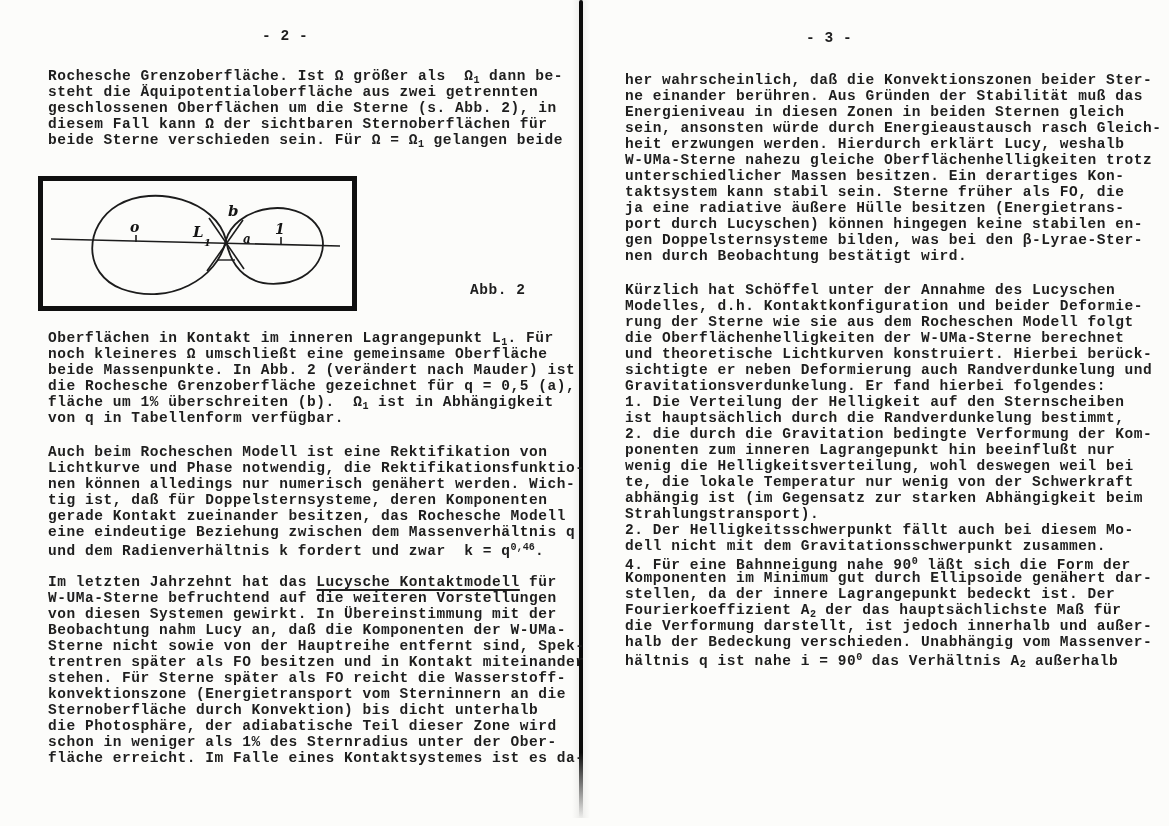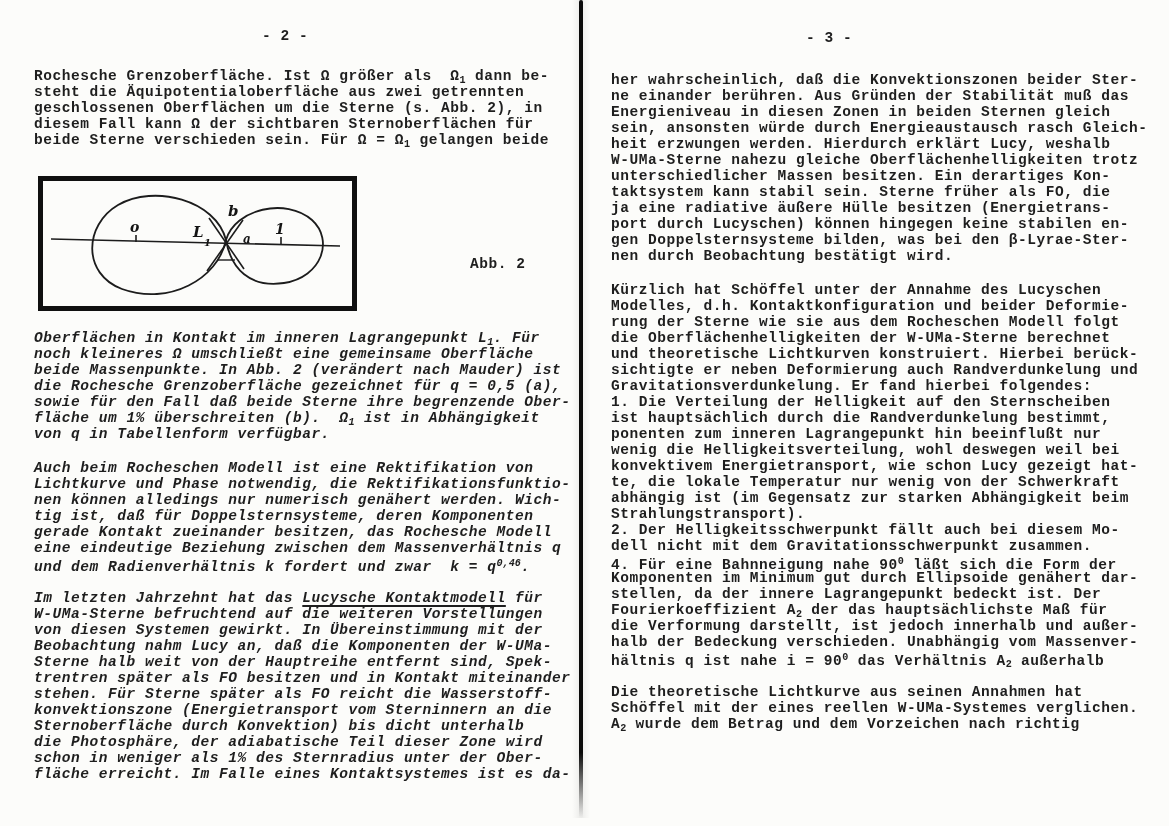--- a/index.html
+++ b/index.html
@@ -39,21 +39,21 @@
   .page-left  { left: 33px;  top: 28px; width: 542px; }
   .page-right { left: 610px; top: 30px; width: 548px; }
   .page-number {
     height: 17px; line-height: 17px;
     white-space: pre;
   }
   .page-left  .page-number { margin-left: 229px; }
   .page-right .page-number { margin-left: 196px; }
   .page-left  .body-start { margin-top: 23px; }
   .page-right .body-start { margin-top: 25px; }
-  .para { margin: 1px; }
+  .para { margin: 15px; }
   .para + .para { margin-top: 18px; }
   .line {
     white-space: pre;
     height: 16px; line-height: 16px;
   }
   sub, sup { font-size: 0.7em; letter-spacing: 0; }
   sub { vertical-align: -0.25em; }
   sup { vertical-align: 0.45em; }
   u { text-decoration: underline; text-underline-offset: 2.5px; text-decoration-thickness: 1.5px; }
   
@@ -62,30 +62,30 @@
     margin-top: 28px;
     height: 135px;
   }
   .figure-box {
     position: absolute;
     left: 5px; top: 0;
     width: 319px; height: 135px;
   }
   .figure-caption {
     position: absolute;
-    left: 437px; top: 80px;
+    left: 437px; top: 106px;
     white-space: pre;
   }
   .fig-label {
     font-family: "DejaVu Serif", serif;
     font-style: italic;
     font-weight: 700;
     fill: #141414;
   }
-  .after-figure { margin-top: 19px; font-style: italic; }
+  .after-figure { margin-top: 19px; }
 </style>
 </head>
 <body>
 
 <div class="scan">
   <div class="spine-shadow"></div>
   <div class="spine"></div>
 
   <section class="page page-left">
     <div class="page-number">- 2 -</div>
@@ -127,39 +127,38 @@
       </svg>
       <div class="figure-caption">Abb. 2</div>
     </div>
 
     <div class="after-figure">
         <div class="para">
           <div class="line">Oberflächen in Kontakt im inneren Lagrangepunkt L<sub>1</sub>. Für</div>
           <div class="line">noch kleineres Ω umschließt eine gemeinsame Oberfläche</div>
           <div class="line">beide Massenpunkte. In Abb. 2 (verändert nach Mauder) ist</div>
           <div class="line">die Rochesche Grenzoberfläche gezeichnet für q = 0,5 (a),</div>
-          <div class="line">sowie für den Fall daß beide Sterne ihre begrenzende Ober-</div>
           <div class="line">fläche um 1% überschreiten (b).  Ω<sub>1</sub> ist in Abhängigkeit</div>
           <div class="line">von q in Tabellenform verfügbar.</div>
         </div>
         <div class="para">
           <div class="line">Auch beim Rocheschen Modell ist eine Rektifikation von</div>
           <div class="line">Lichtkurve und Phase notwendig, die Rektifikationsfunktio-</div>
           <div class="line">nen können alledings nur numerisch genähert werden. Wich-</div>
           <div class="line">tig ist, daß für Doppelsternsysteme, deren Komponenten</div>
           <div class="line">gerade Kontakt zueinander besitzen, das Rochesche Modell</div>
           <div class="line">eine eindeutige Beziehung zwischen dem Massenverhältnis q</div>
           <div class="line">und dem Radienverhältnis k fordert und zwar  k = q<sup>0,46</sup>.</div>
         </div>
         <div class="para">
           <div class="line">Im letzten Jahrzehnt hat das <u>Lucysche Kontaktmodell</u> für</div>
           <div class="line">W-UMa-Sterne befruchtend auf die weiteren Vorstellungen</div>
           <div class="line">von diesen Systemen gewirkt. In Übereinstimmung mit der</div>
           <div class="line">Beobachtung nahm Lucy an, daß die Komponenten der W-UMa-</div>
-          <div class="line">Sterne halb weit von der Hauptreihe entfernt sind, Spek-</div>
+          <div class="line">Sterne nicht sowie von der Hauptreihe entfernt sind, Spek-</div>
           <div class="line">trentren später als FO besitzen und in Kontakt miteinander</div>
           <div class="line">stehen. Für Sterne später als FO reicht die Wasserstoff-</div>
           <div class="line">konvektionszone (Energietransport vom Sterninnern an die</div>
           <div class="line">Sternoberfläche durch Konvektion) bis dicht unterhalb</div>
           <div class="line">die Photosphäre, der adiabatische Teil dieser Zone wird</div>
           <div class="line">schon in weniger als 1% des Sternradius unter der Ober-</div>
           <div class="line">fläche erreicht. Im Falle eines Kontaktsystemes ist es da-</div>
         </div>
       </div>
   </section>
@@ -184,36 +183,31 @@
         <div class="para">
           <div class="line">Kürzlich hat Schöffel unter der Annahme des Lucyschen</div>
           <div class="line">Modelles, d.h. Kontaktkonfiguration und beider Deformie-</div>
           <div class="line">rung der Sterne wie sie aus dem Rocheschen Modell folgt</div>
           <div class="line">die Oberflächenhelligkeiten der W-UMa-Sterne berechnet</div>
           <div class="line">und theoretische Lichtkurven konstruiert. Hierbei berück-</div>
           <div class="line">sichtigte er neben Deformierung auch Randverdunkelung und</div>
           <div class="line">Gravitationsverdunkelung. Er fand hierbei folgendes:</div>
           <div class="line">1. Die Verteilung der Helligkeit auf den Sternscheiben</div>
           <div class="line">ist hauptsächlich durch die Randverdunkelung bestimmt,</div>
+          <div class="line">2. die durch die Gravitation bedingte Verformung der Kom-</div>
           <div class="line">ponenten zum inneren Lagrangepunkt hin beeinflußt nur</div>
           <div class="line">wenig die Helligkeitsverteilung, wohl deswegen weil bei</div>
-          <div class="line">konvektivem Energietransport, wie schon Lucy gezeigt hat-</div>
           <div class="line">te, die lokale Temperatur nur wenig von der Schwerkraft</div>
           <div class="line">abhängig ist (im Gegensatz zur starken Abhängigkeit beim</div>
           <div class="line">Strahlungstransport).</div>
           <div class="line">2. Der Helligkeitsschwerpunkt fällt auch bei diesem Mo-</div>
           <div class="line">dell nicht mit dem Gravitationsschwerpunkt zusammen.</div>
           <div class="line">4. Für eine Bahnneigung nahe 90<sup>0</sup> läßt sich die Form der</div>
           <div class="line">Komponenten im Minimum gut durch Ellipsoide genähert dar-</div>
           <div class="line">stellen, da der innere Lagrangepunkt bedeckt ist. Der</div>
           <div class="line">Fourierkoeffizient A<sub>2</sub> der das hauptsächlichste Maß für</div>
           <div class="line">die Verformung darstellt, ist jedoch innerhalb und außer-</div>
           <div class="line">halb der Bedeckung verschieden. Unabhängig vom Massenver-</div>
           <div class="line">hältnis q ist nahe i = 90<sup>0</sup> das Verhältnis A<sub>2</sub> außerhalb</div>
         </div>
-        <div class="para">
-          <div class="line">Die theoretische Lichtkurve aus seinen Annahmen hat</div>
-          <div class="line">Schöffel mit der eines reellen W-UMa-Systemes verglichen.</div>
-          <div class="line">A<sub>2</sub> wurde dem Betrag und dem Vorzeichen nach richtig</div>
-        </div>
       </div>
   </section>
 </div>
 
 </body></html>

